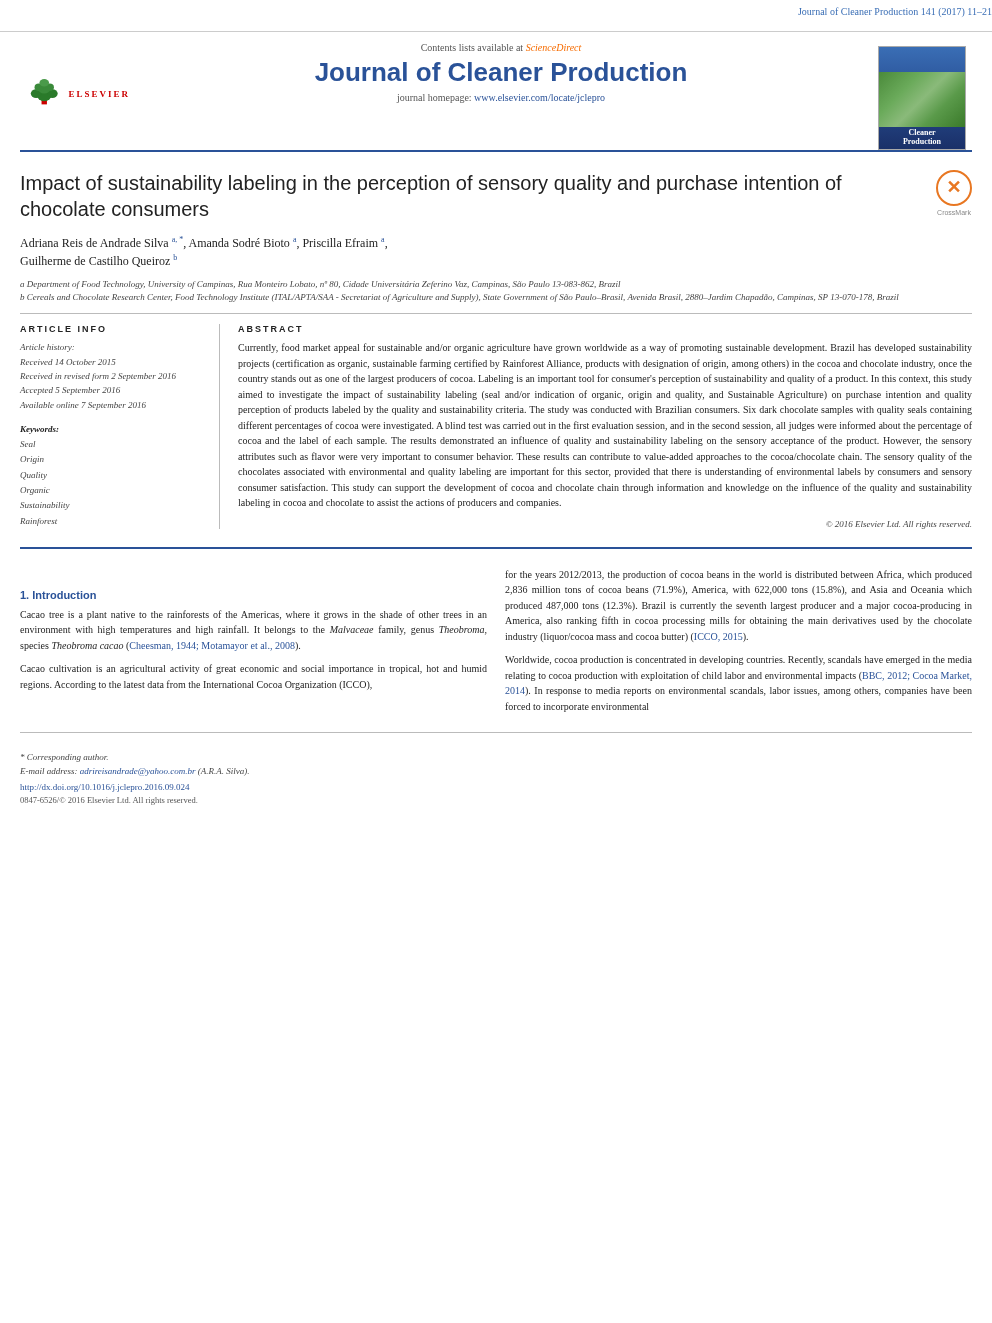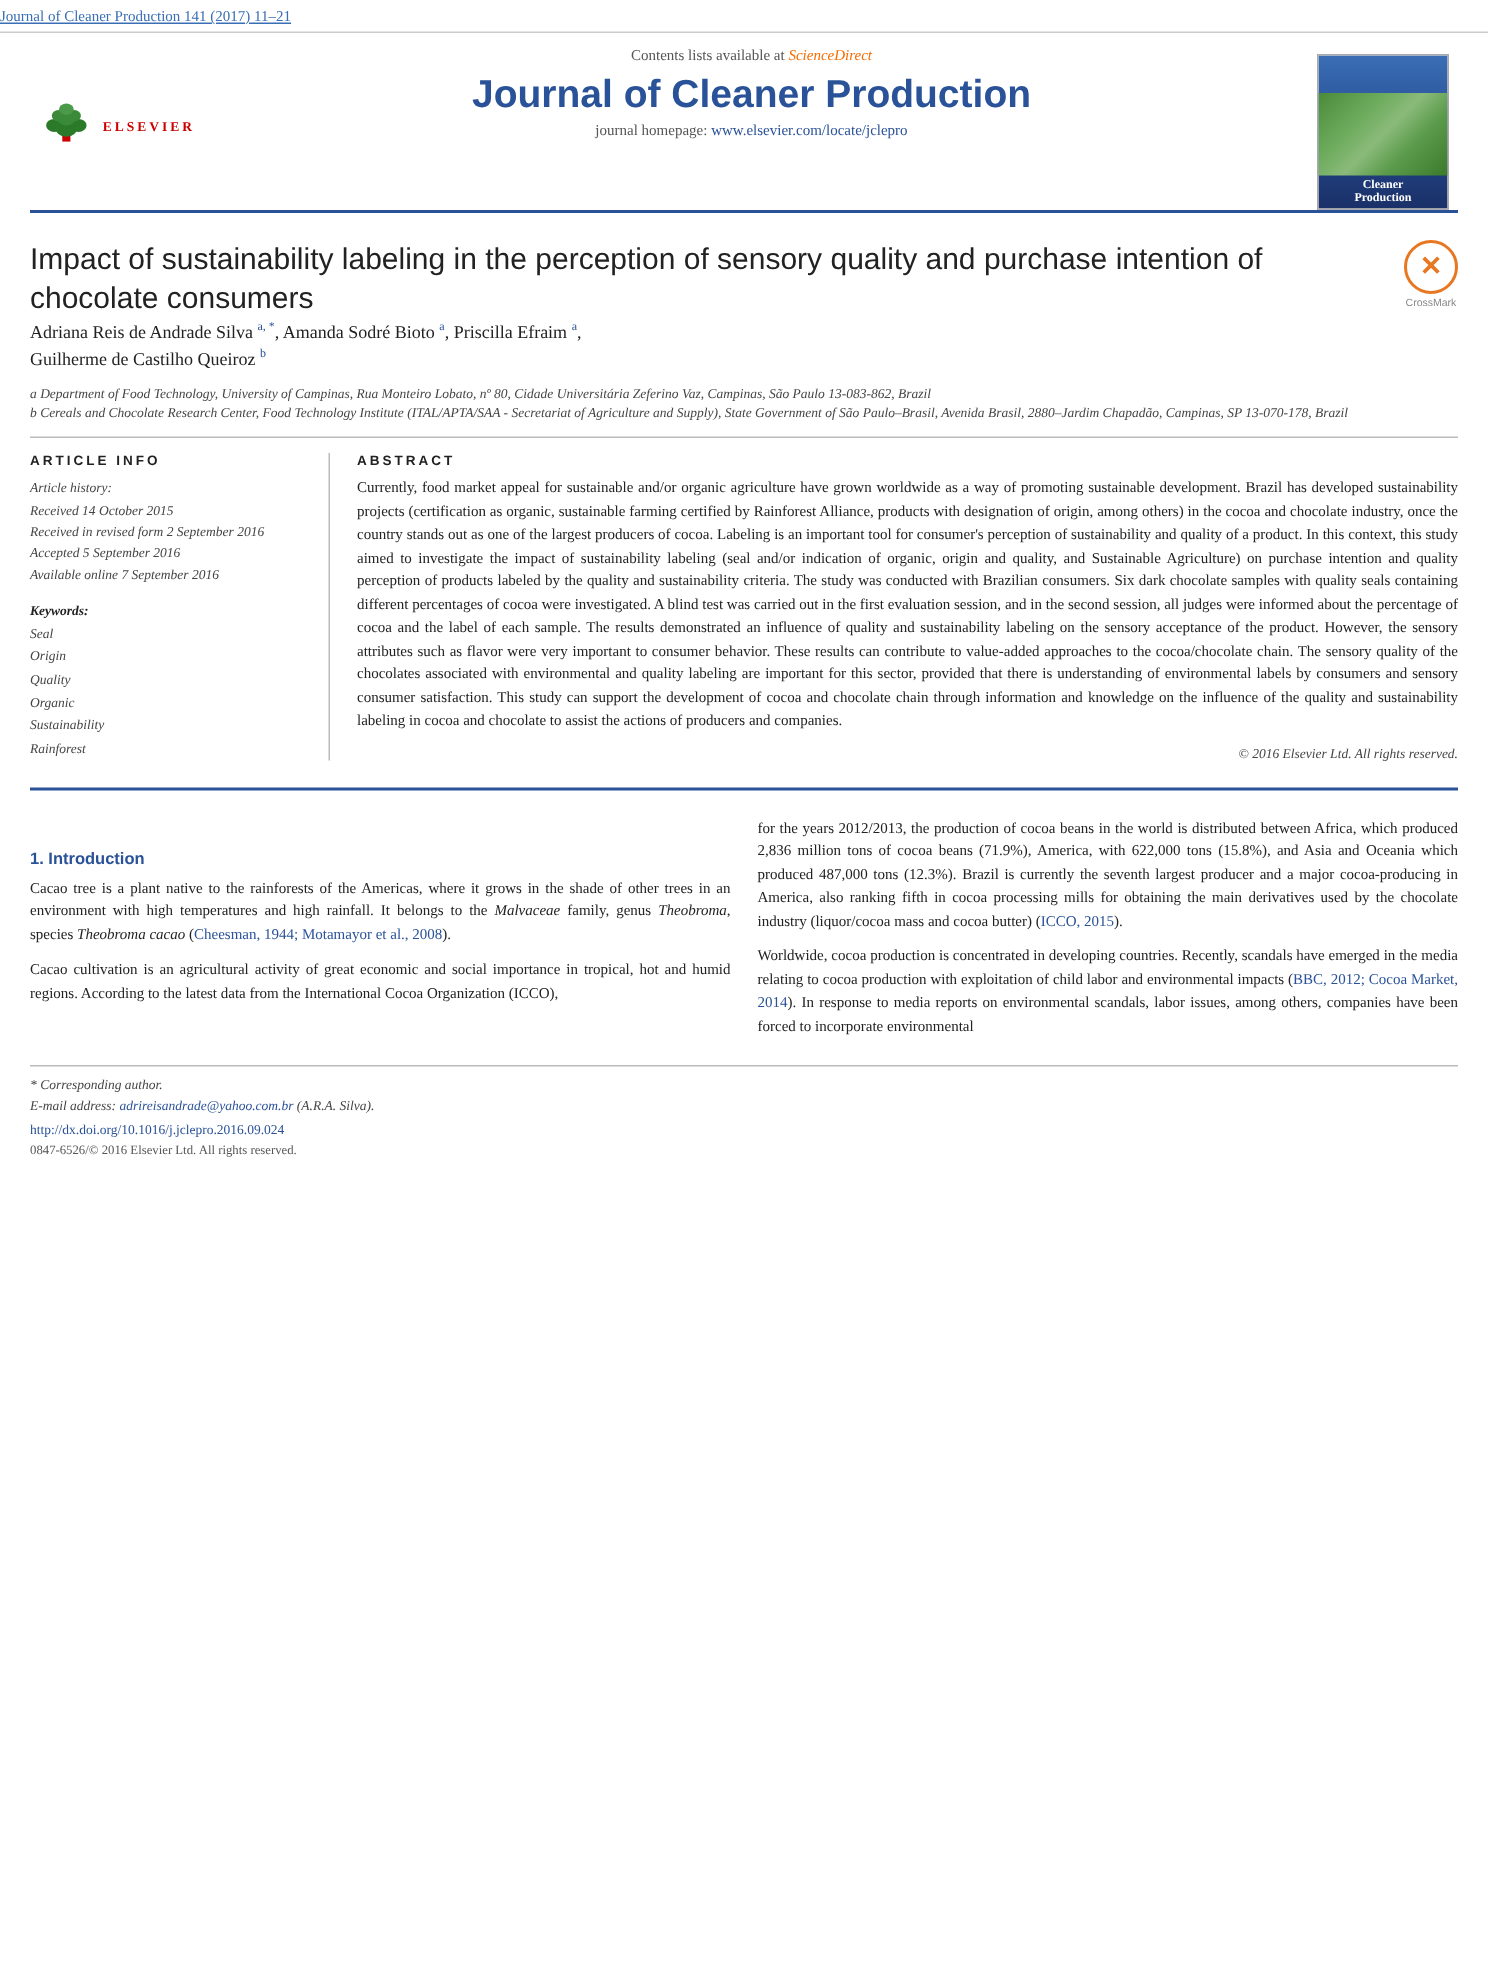--- a/index.html
+++ b/index.html
@@ -6,26 +6,25 @@
     body {
       font-family: "Times New Roman", Times, serif;
       background: #fff;
       width: 992px;
       min-height: 1323px;
       font-size: 11px;
       color: #222;
     }
     .top-bar {
       background: #fff;
-      text-align: left;
-      padding: 6px 0 4px 0;
+      text-align: right;
+      padding: 6px 0 14px 0;
       font-size: 10px;
       color: #3a6eb5;
       border-bottom: 1px solid #ccc;
-      text-decoration: underline;
     }
     .journal-header {
       display: flex;
       align-items: stretch;
       border-bottom: 2px solid #2a5298;
       padding: 10px 0 0 0;
       margin: 0 20px;
       position: relative;
     }
     .elsevier-logo {
@@ -108,20 +107,21 @@
       line-height: 1.2;
     }
     .paper-section {
       margin: 18px 20px 0 20px;
     }
     .paper-title {
       font-size: 20px;
       font-family: Arial, sans-serif;
       color: #222;
       line-height: 1.3;
+      margin-bottom: 12px;
       padding-right: 60px;
       position: relative;
     }
     .crossmark {
       position: absolute;
       right: 0;
       top: 0;
       display: flex;
       flex-direction: column;
       align-items: center;
@@ -257,21 +257,21 @@
       text-align: justify;
       margin-bottom: 8px;
     }
     .body-text a, .inline-link {
       color: #2a5298;
       text-align: right;
     }
     .footnote-section {
       margin: 10px 20px 0 20px;
       border-top: 1px solid #bbb;
-      padding-top: 6px;
+      padding-top: 18px;
     }
     .footnote-text {
       font-size: 9px;
       color: #444;
       line-height: 1.5;
       font-style: italic;
     }
     .doi-link {
       color: #2a5298;
       font-size: 9px;

